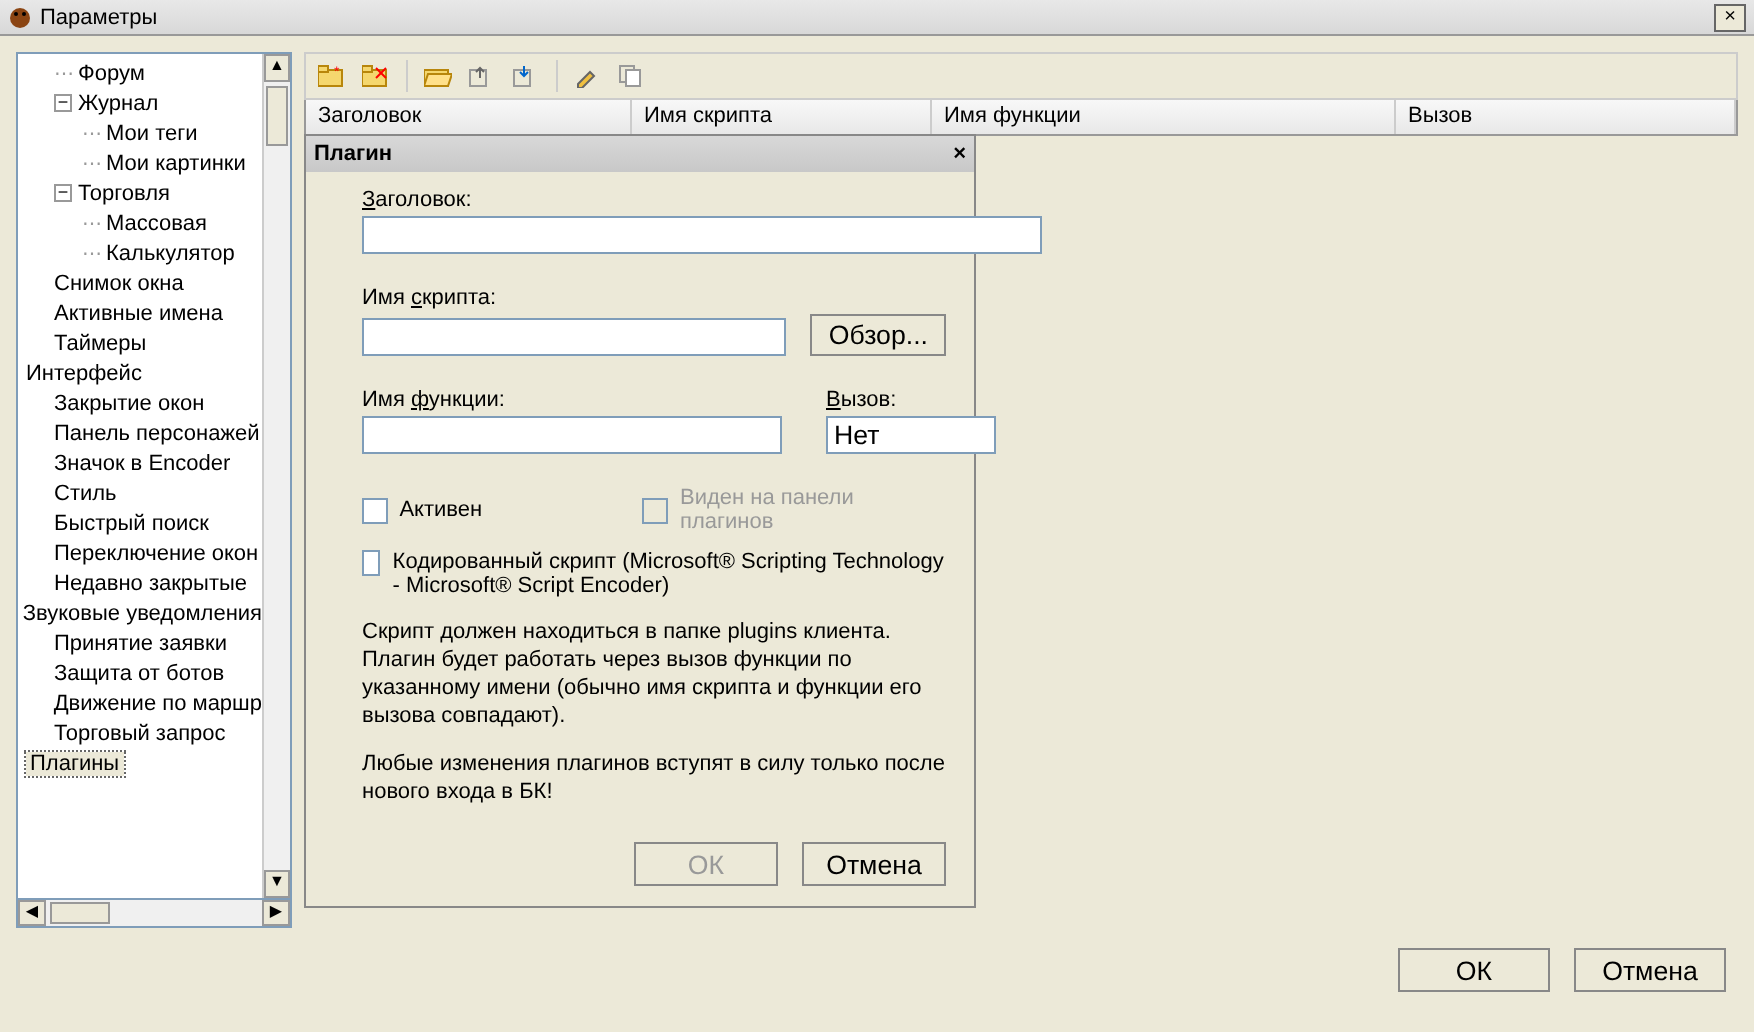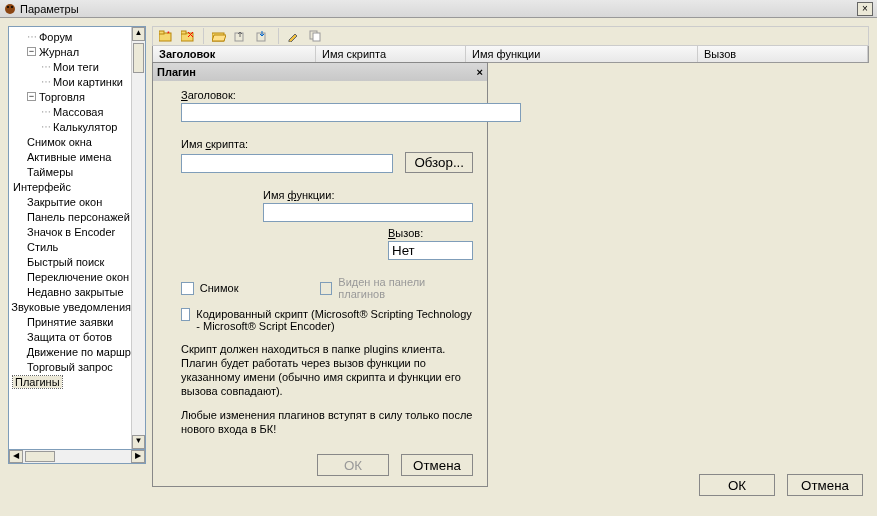--- a/index.html
+++ b/index.html
@@ -156,21 +156,21 @@
   display: flex;
   background: #ece9d8;
   border: 1px solid #999;
   border-top: none;
 }
 .col-h {
   padding: 2px 6px;
   border-right: 1px solid #ccc;
   background: linear-gradient(#f8f8f8, #e8e8e8);
 }
-.c0 { width: 163px; font-weight: bold; }
+.c0 { width: 163px; }
 .c1 { width: 150px; }
 .c2 { width: 232px; }
 .c3 { flex: 1; }
 .plugin-dialog {
   margin-top: -1px;
   width: 336px;
   border: 1px solid #888;
   background: #ece9d8;
 }
 .plugin-titlebar {
@@ -447,33 +447,33 @@
           <label><span class="u">З</span><span>аголовок:</span></label>
           <input class="txt-input" value="" style="">
         </div>
         <div class="form-row">
           <label><span>Имя </span><span class="u">с</span><span>крипта:</span></label>
           <div class="row-flex">
             <input class="txt-input med" value="" style="">
             <button class="browse-btn">Обзор...</button>
           </div>
         </div>
-        <div class="form-row row-flex" style="gap:5px;flex-direction:column;">
+        <div class="form-row row-flex" style="gap:22px;">
           <div class="col-half">
             <label><span>Имя </span><span class="u">ф</span><span>ункции:</span></label>
             <input class="txt-input short" value="" style="">
           </div>
           <div class="col-half">
             <label><span class="u">В</span><span>ызов:</span></label>
             <input class="txt-input sm" value="Нет" style="">
           </div>
         </div>
         <div class="chk-row">
           <div class="chk"></div>
-          <span>Снимок</span>
+          <span>Активен</span>
           <span style="width:70px;"></span>
           <div class="chk disabled"></div>
           <span class="grey">Виден на панели плагинов</span>
         </div>
         <div class="chk-row" style="align-items:flex-start;">
           <div class="chk"></div>
           <span style="max-width:310px;">Кодированный скрипт (Microsoft® Scripting Technology - Microsoft® Script Encoder)</span>
         </div>
         <div class="help-text" style="white-space:pre-line;">Скрипт должен находиться в папке plugins клиента.
 Плагин будет работать через вызов функции по указанному имени (обычно имя скрипта и функции его вызова совпадают).</div>

